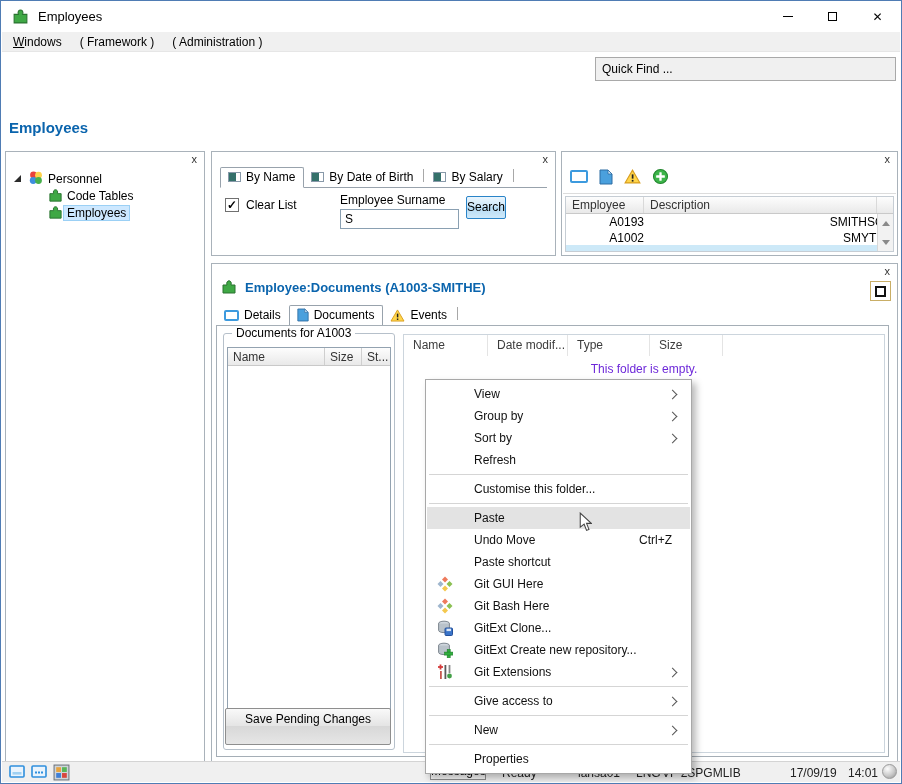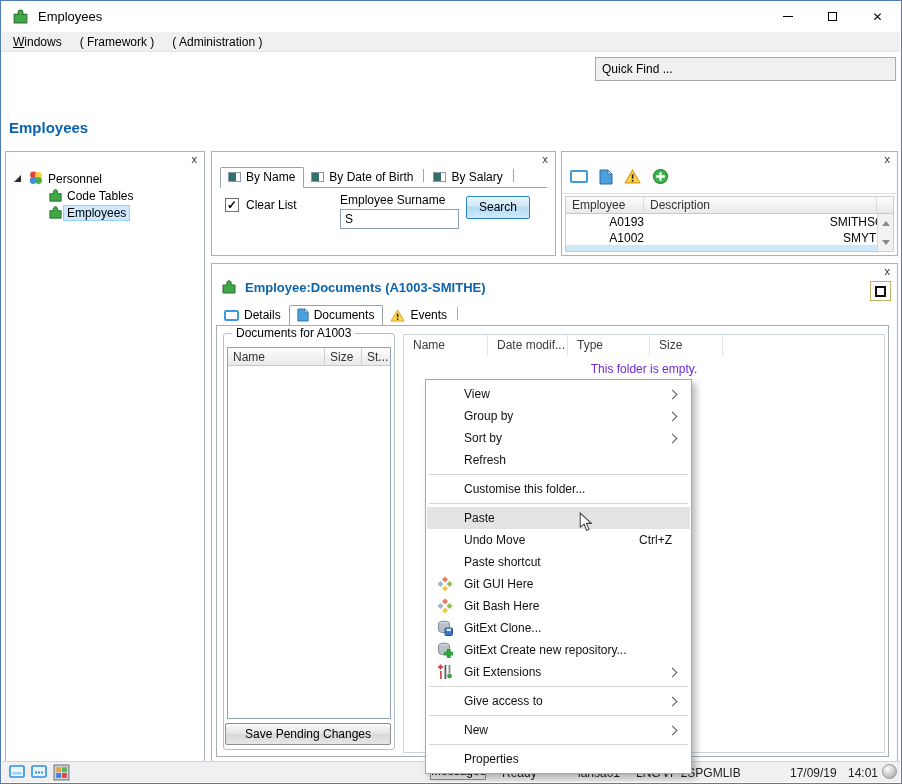--- a/index.html
+++ b/index.html
@@ -62,21 +62,21 @@
 
   
   #search-panel { left:210px; top:150px; width:345px; height:105px; }
   #search-panel .tabs { margin:15px 8px 0 8px; }
   .clear-list { position:absolute; left:13px; top:46px; display:flex; align-items:center; gap:7px; }
   .cbx { width:14px; height:14px; background:#fff; border:1px solid #707070;
          font-size:12px; line-height:12px; text-align:center; font-weight:bold; }
   .surname-label { position:absolute; left:128px; top:41px; }
   .surname-input { position:absolute; left:128px; top:57px; width:119px; height:20px;
                    border:1px solid #8aa0b2; padding-left:4px; font-family:inherit; font-size:12px; }
-  .search-btn { position:absolute; left:254px; top:44px; width:64px; height:23px;
+  .search-btn { position:absolute; left:254px; top:44px; width:40px; height:23px;
                 border:1px solid #2a84c8; border-radius:2px; text-align:center;
                 background:linear-gradient(#eaf5fd,#cde8fa 45%,#b4daf3 46%,#cfe9fa);
                 font-size:12px; line-height:21px; }
 
   
   #results-panel { left:560px; top:150px; width:337px; height:105px; }
   .rp-toolbar { position:absolute; left:8px; top:16px; display:flex; gap:11px; align-items:center; }
   .rp-divider { position:absolute; left:1px; right:1px; top:41px; height:1px; background:#dcdcdc; }
   .rp-grid { position:absolute; left:3px; right:3px; top:44px; bottom:3px;
              border:1px solid #c6cdd4; overflow:hidden; }
@@ -111,39 +111,39 @@
 
   .fieldset { position:absolute; left:6px; top:7px; width:172px; bottom:6px;
               border:1px solid #b6c0ca; border-radius:3px; }
   .legend { position:absolute; top:-8px; left:8px; background:#fff; padding:0 4px; }
   .doc-list { position:absolute; left:3px; right:3px; top:13px; bottom:30px;
               border:1px solid #93a2b0; }
   .dl-header { display:flex; height:18px; background:linear-gradient(#fdfdfd,#e9e9e9);
                border-bottom:1px solid #c9c9c9; color:#333; }
   .dl-header .hc { padding:2px 0 0 5px; border-right:1px solid #cfcfcf; }
   .dc-name { flex:1; } .dc-size { width:37px; } .dc-st { width:28px; border-right:none!important; }
-  .save-btn { position:absolute; left:1px; right:3px; bottom:4px; height:22px;
+  .save-btn { position:absolute; left:1px; right:3px; bottom:4px; height:37px;
               border:1px solid #8e8e8e; border-radius:2px; text-align:center; line-height:20px;
               background:linear-gradient(#f9f9f9,#e4e4e4 49%,#d8d8d8 50%,#e6e6e6); }
 
   .file-area { position:absolute; left:186px; top:8px; right:3px; bottom:3px;
                border:1px solid #ccd5dd; background:#fff; }
   .fl-header { display:flex; height:21px; color:#3c3c3c; }
   .fl-header .hc { padding:3px 0 0 9px; border-right:1px solid #e4e4e4; }
   .fc-0 { width:84px; } .fc-1 { width:80px; } .fc-2 { width:82px; } .fc-3 { width:73px; }
   .empty-msg { position:absolute; left:0; right:0; top:27px; text-align:center; color:#6d28d9; }
 
   
   .cmenu { position:absolute; left:424px; top:378px; width:267px; background:#fff;
            border:1px solid #a8a8a8; padding:3px 1px; z-index:60;
            box-shadow:4px 4px 7px rgba(0,0,0,0.28); }
   .mi { position:relative; height:22px; display:flex; align-items:center; }
   .mi.hl { background:#e3e3e3; }
   .mi .ic { width:22px; margin-left:7px; display:flex; align-items:center; justify-content:center; }
-  .mi .lbl { margin-left:8px; color:#111; }
+  .mi .lbl { margin-left:18px; color:#111; }
   .mi .sc { margin-left:auto; margin-right:18px; color:#111; }
   .chev { margin-left:auto; margin-right:14px; width:7px; height:7px;
           border-top:1.4px solid #555; border-right:1.4px solid #555; transform:rotate(45deg); }
   .msep { height:1px; background:#d5d5d5; margin:3px 2px; }
 
   .cursor { position:absolute; left:578px; top:511px; z-index:70; }
 
   
   .statusbar { position:absolute; left:1px; right:1px; bottom:1px; height:21px;
                background:#f0f0f0; border-top:1px solid #d4d4d4; }

